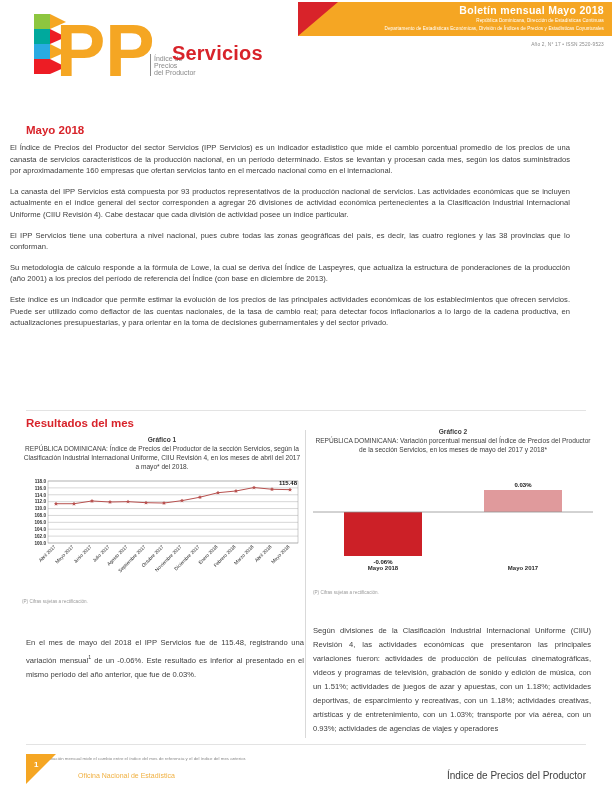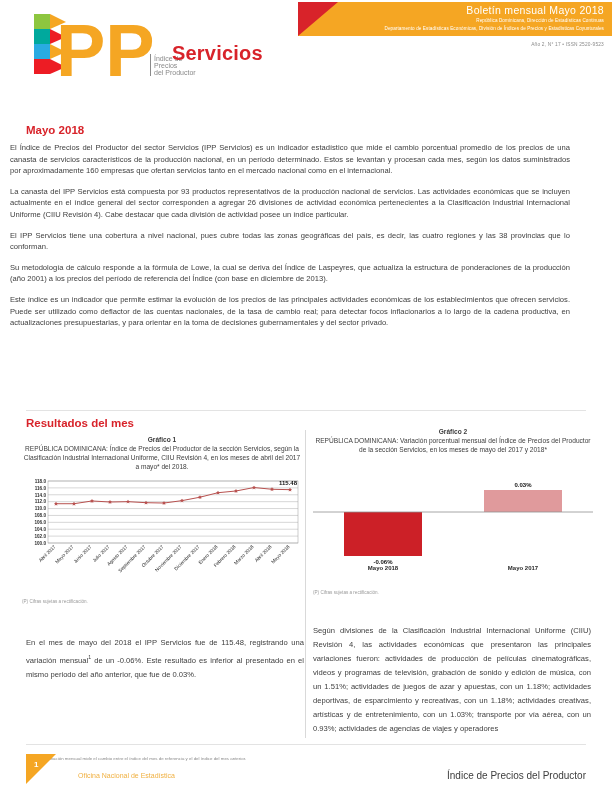--- a/index.html
+++ b/index.html
@@ -60,21 +60,21 @@
     left: 0; top: 0;
     width: 0; height: 0;
     border-top: 34px solid #d8232a;
     border-right: 40px solid transparent;
   }
   .masthead-title {
     position: absolute;
     right: 8px;
     top: 2px;
     font-size: 10.5px;
-    font-weight: normal;
+    font-weight: bold;
     color: #ffffff;
     letter-spacing: 0.3px;
   }
   .masthead-sub1 {
     position: absolute;
     right: 8px;
     top: 16px;
     font-size: 4.6px;
     color: #ffffff;
     letter-spacing: 0.1px;

